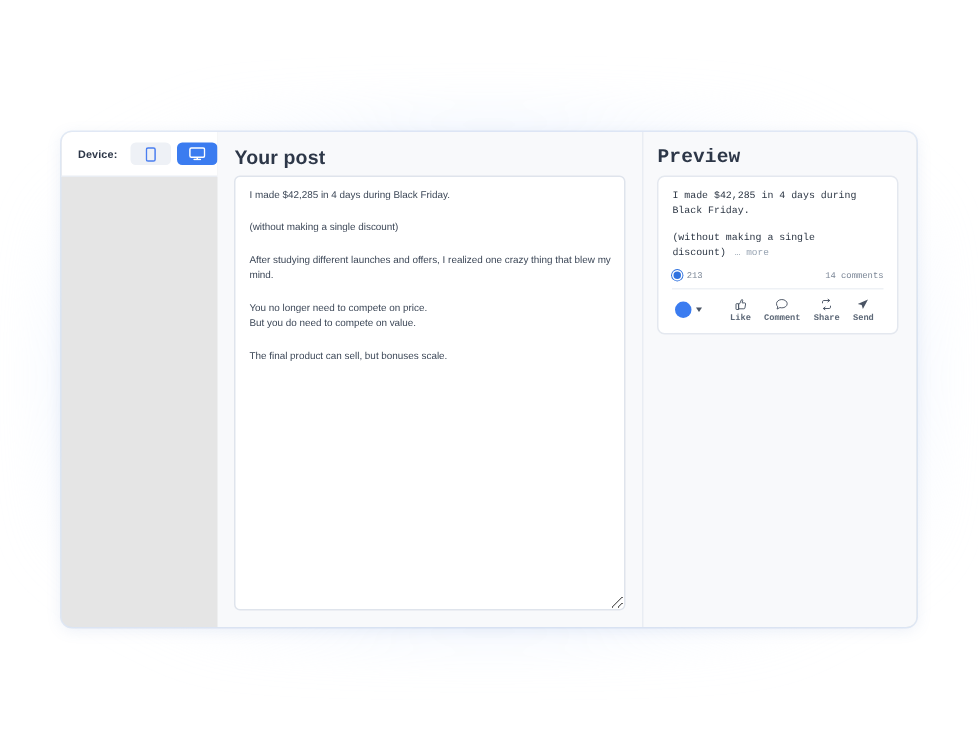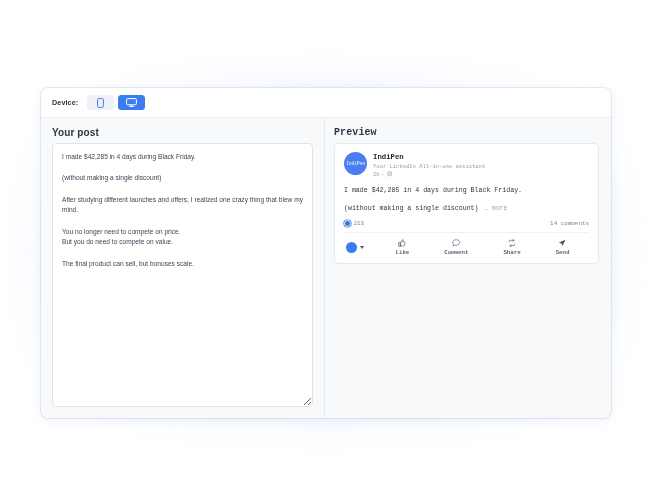--- a/index.html
+++ b/index.html
@@ -33,21 +33,21 @@
     position: absolute;
     left: 41px;
     top: 88px;
     width: 570px;
     height: 330px;
     background: #e5e5e5;
     border-radius: 7px;
     box-shadow: 0 2px 10px rgba(100,130,190,0.13), 0 0 0 1px rgba(210,222,240,0.55);
     overflow: hidden;
     display: flex;
-    flex-direction: column;
+    flex-direction: row;
   }
 
   
   .toolbar {
     height: 30px;
     flex: 0 0 30px;
     background: #ffffff;
     border-bottom: 1px solid #e9edf3;
     display: flex;
     align-items: center;
@@ -98,21 +98,21 @@
   }
 
   .pane-right {
     flex: 1;
     padding: 9px 12px 11px 9px;
     min-height: 0;
     font-family: Liberation Mono, monospace;
   }
 
   .pane-title {
-    font-size: 10px;
+    font-size: 13px;
     font-weight: bold;
     color: #2d3748;
     margin-bottom: 5px;
     letter-spacing: 0.1px;
   }
 
   
   .post-textarea {
     flex: 1;
     width: 100%;
@@ -329,38 +329,20 @@
 But you do need to compete on value.
 
 The final product can sell, but bonuses scale.</textarea>
     </div>
 
     <div class="pane-right">
       <div class="pane-title">Preview</div>
 
       <div class="preview-card">
 
-        <div class="post-head">
-          <div class="avatar">IndiPen</div>
-          <div class="author-block">
-            <div class="author-name">IndiPen</div>
-            <div class="author-tagline">Your LinkedIn All-in-one assistant</div>
-            <div class="post-meta">
-              <span>2h</span>
-              <span>·</span>
-              <span>
-                <svg width="5.4" height="5.4" viewBox="0 0 10 10" fill="none">
-                  <circle cx="5" cy="5" r="4.2" stroke="#93a0b0" stroke-width="0.9"></circle>
-                  <ellipse cx="5" cy="5" rx="1.9" ry="4.2" stroke="#93a0b0" stroke-width="0.7"></ellipse>
-                  <path d="M0.9 5H9.1" stroke="#93a0b0" stroke-width="0.7"></path>
-                </svg>
-              </span>
-            </div>
-          </div>
-        </div>
 
         <div class="post-body-line">I made $42,285 in 4 days during Black Friday.</div>
 
         <div class="post-body-line second">
           <span>(without making a single discount)</span><span class="more-link">… more</span>
         </div>
 
         <div class="social-row">
           <div class="reactions">
             <span class="reaction-icon"></span>

